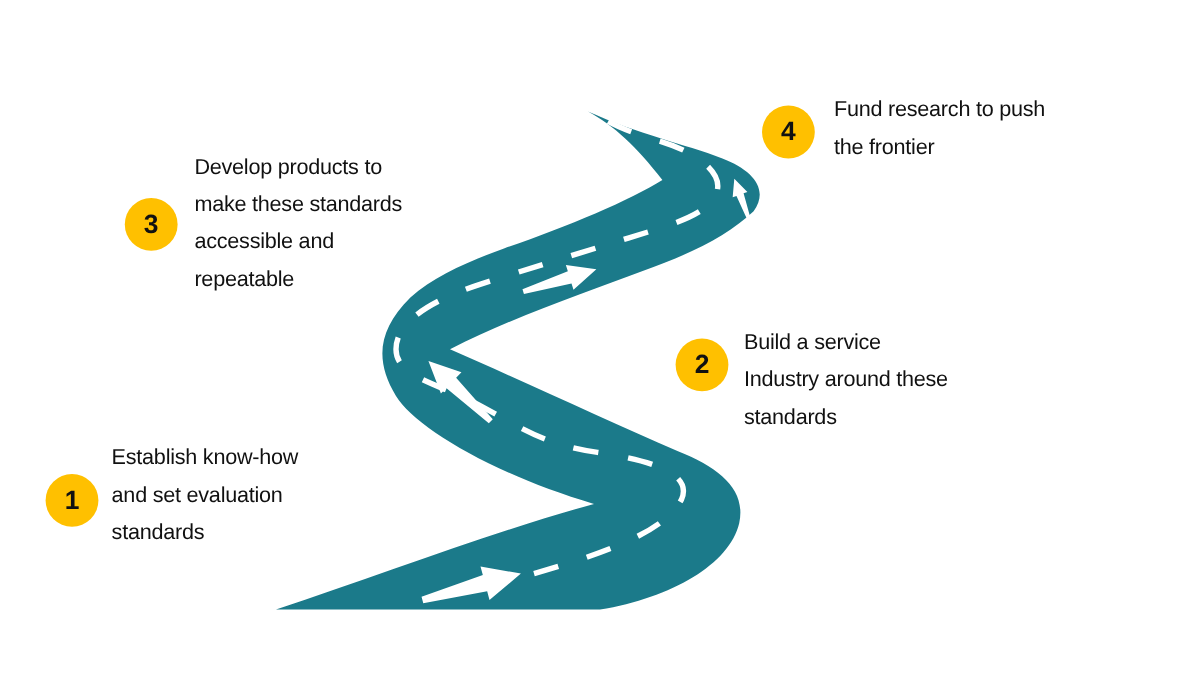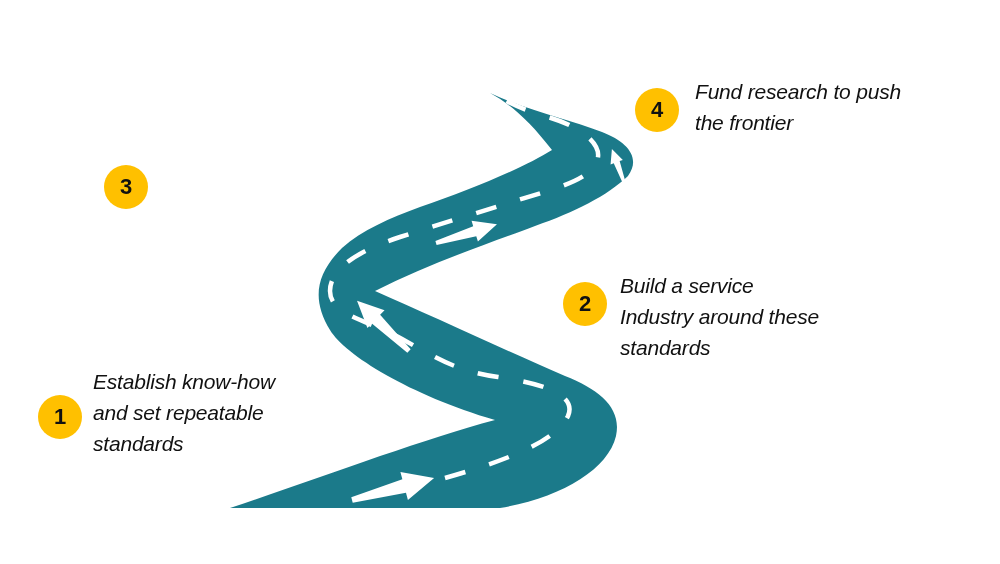--- a/index.html
+++ b/index.html
@@ -11,21 +11,21 @@
   .road-body{fill:var(--road,#1B7A8A);}
   .center-dashes{fill:none;stroke:var(--dash,#ffffff);stroke-width:4.5;stroke-dasharray:21 25;}
   .road-arrow{fill:var(--dash,#ffffff);}
   .badge{
     position:absolute;width:44px;height:44px;border-radius:50%;
     background:var(--badge,#FFC000);color:var(--text,#111111);
     font-size:22px;font-weight:700;line-height:44px;text-align:center;
   }
   .label{
     position:absolute;color:var(--text,#111111);
-    font-size:21px;line-height:31px;white-space:pre-line;letter-spacing:-0.2px;font-style:italic;
+    font-size:18px;line-height:31px;white-space:pre-line;letter-spacing:-0.2px;
   }
 </style>
 </head>
 <body>
 
 <div class="stage">
 
   <svg class="road-svg" viewBox="0 0 1000 564" aria-hidden="true">
     <path class="road-body" d="M 230,508
          L 500,508
@@ -55,27 +55,31 @@
     <g>
       <polygon class="road-arrow" points="0,2.8 0,-2.8 54,-7 54,-14.5 85,0 54,14.5 54,7" transform="translate(352,500) rotate(-15)"></polygon>
       <polygon class="road-arrow" points="0,2.8 0,-2.8 54,-7 54,-14.5 85,0 54,14.5 54,7" transform="translate(409,351) rotate(-136) scale(0.85)"></polygon>
       <polygon class="road-arrow" points="0,2.8 0,-2.8 54,-7 54,-14.5 85,0 54,14.5 54,7" transform="translate(436,243) rotate(-17) scale(0.75)"></polygon>
       <polygon class="road-arrow" points="0,2.8 0,-2.8 54,-7 54,-14.5 85,0 54,14.5 54,7" transform="translate(625,185) rotate(-110) scale(0.45)"></polygon>
     </g>
   </svg>
 
   <div class="badge" style="left:38px;top:395px;">1</div>
   <div class="label" style="left:93px;top:366px;">Establish know-how
-and set repeatable
+and set evaluation
 standards</div>
 
   <div class="badge" style="left:563px;top:282px;">2</div>
   <div class="label" style="left:620px;top:270px;">Build a service
 Industry around these
 standards</div>
 
   <div class="badge" style="left:104px;top:165px;">3</div>
+  <div class="label" style="left:162px;top:124px;">Develop products to
+make these standards
+accessible and
+repeatable</div>
 
   <div class="badge" style="left:635px;top:88px;">4</div>
   <div class="label" style="left:695px;top:76px;">Fund research to push
 the frontier</div>
 
 </div>
 
 </body></html>

